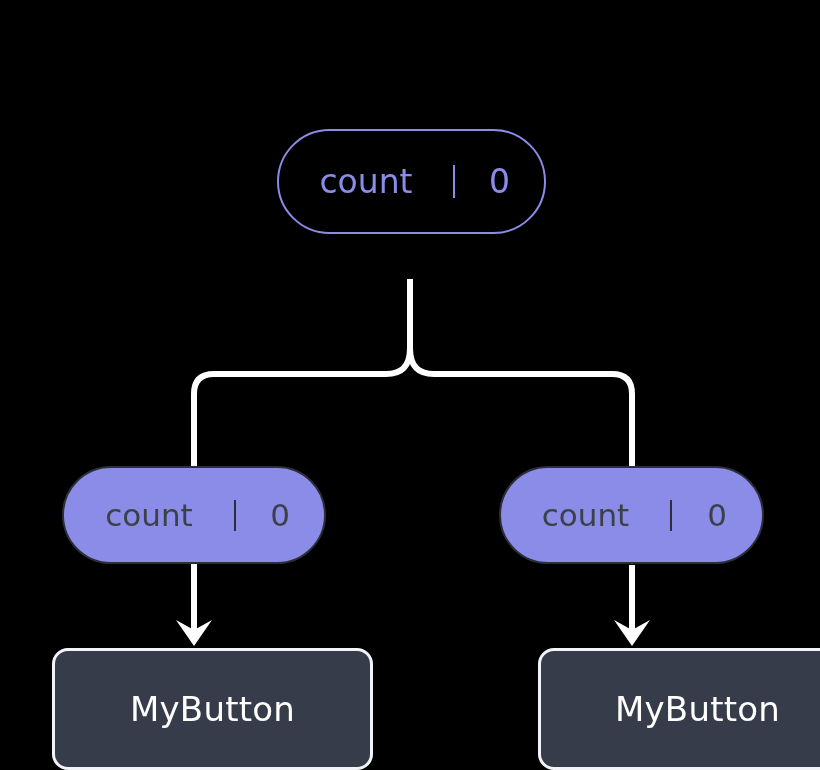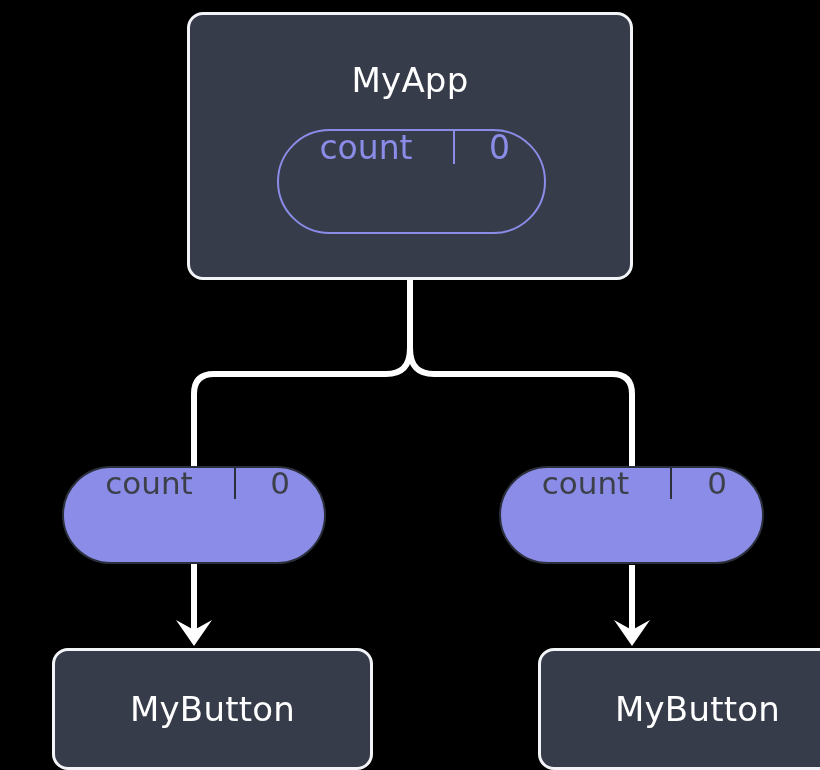--- a/index.html
+++ b/index.html
@@ -59,21 +59,21 @@
     top: 648px;
     width: 319px;
     height: 122px;
   }
 
   
   .pill {
     position: absolute;
     box-sizing: border-box;
     display: flex;
-    align-items: flex-start;
+    align-items: center;
     overflow: hidden;
     z-index: 4;
   }
   .pill-key, .pill-val {
     display: flex;
     align-items: center;
     justify-content: center;
     line-height: 1;
     white-space: nowrap;
   }
@@ -164,23 +164,20 @@
     <g fill="none" stroke="#ffffff" stroke-width="6" stroke-linecap="butt" stroke-linejoin="round">
 
       <path d="M 410 279 L 410 348"></path>
 
       <path d="M 410 348 C 410 368 400 374 386 374 L 214 374 Q 194 374 194 394 L 194 468"></path>
 
       <path d="M 410 348 C 410 368 420 374 434 374 L 612 374 Q 632 374 632 394 L 632 468"></path>
     </g>
   </svg>
 
-  <div class="node-box" id="app-box">
-    <span class="node-title">MyApp</span>
-  </div>
 
   <div class="pill outlined" id="app-state-pill">
     <span class="pill-key">count</span>
     <span class="pill-val">0</span>
   </div>
 
   <div class="pill filled" id="props-pill-left">
     <span class="pill-key">count</span>
     <span class="pill-val">0</span>
   </div>

